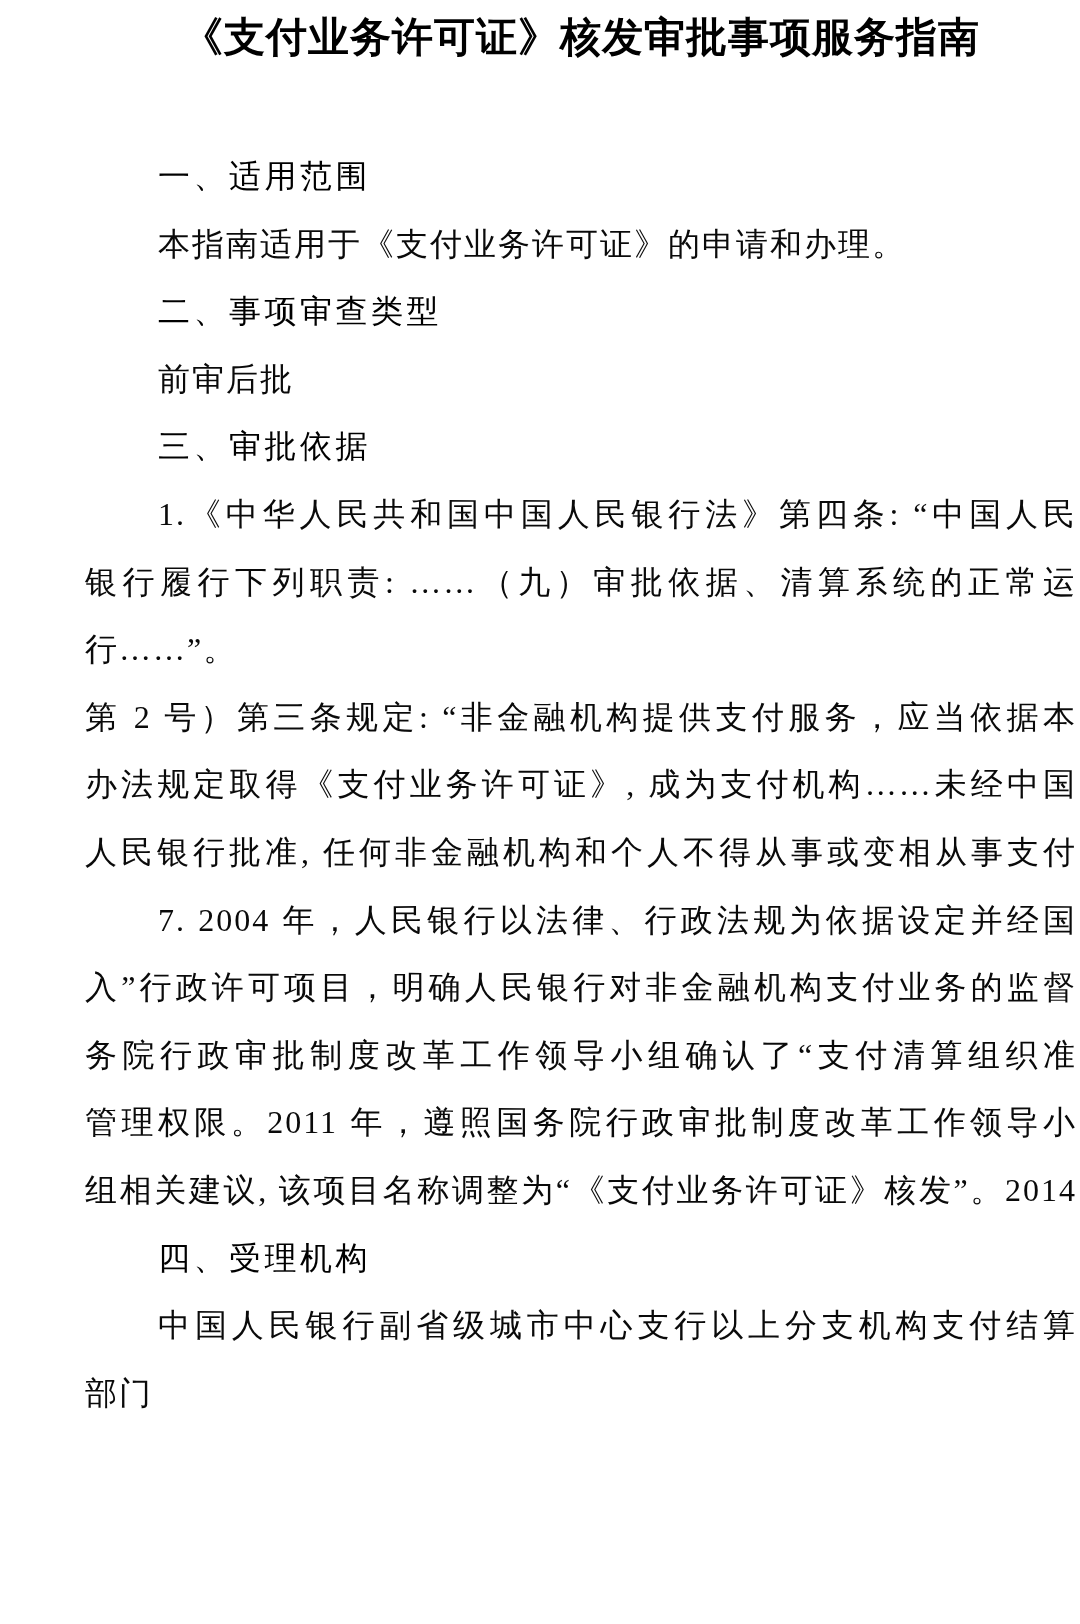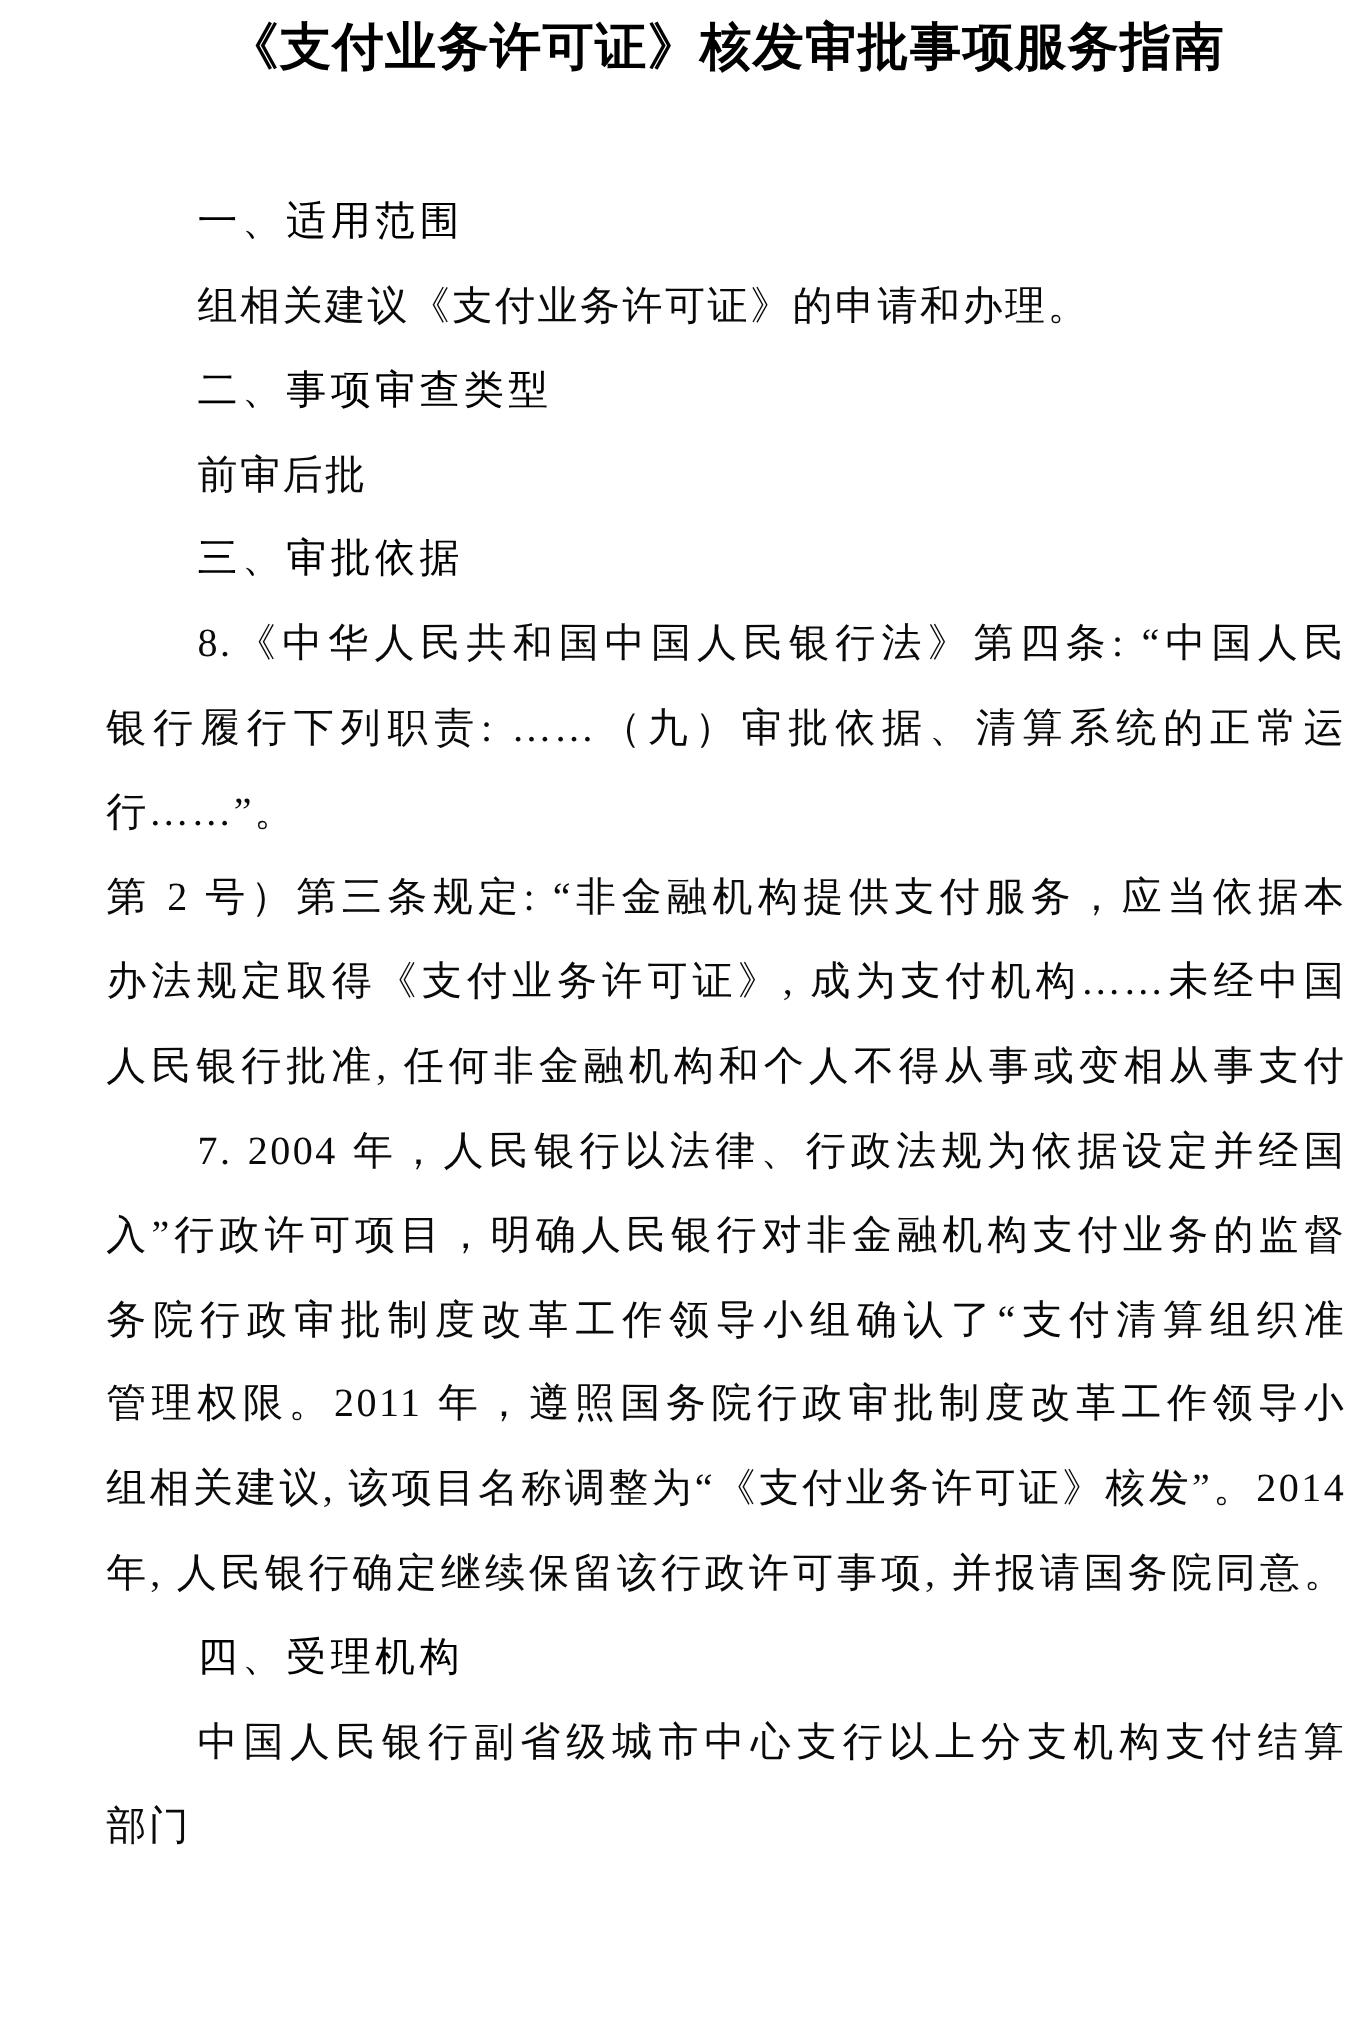--- a/index.html
+++ b/index.html
@@ -57,34 +57,33 @@
 <body>
 
 <div class="page">
   <div class="content">
 
     <div class="title">《支付业务许可证》核发审批事项服务指南</div>
 
     <div class="spacer"></div>
 
     <div class="line h ind">一、适用范围</div>
-    <div class="line ind">组相关建议《支付业务许可证》的申请和办理。</div>
+    <div class="line ind">本指南适用于《支付业务许可证》的申请和办理。</div>
     <div class="line h ind">二、事项审查类型</div>
     <div class="line ind">前审后批</div>
     <div class="line h ind">三、审批依据</div>
-    <div class="line ind fill">8.《中华人民共和国中国人民银行法》第四条: “中国人民</div>
+    <div class="line ind fill">1.《中华人民共和国中国人民银行法》第四条: “中国人民</div>
     <div class="line fill">银行履行下列职责: ……（九）审批依据、清算系统的正常运</div>
     <div class="line">行……”。</div>
     <div class="line fill">第 2 号）第三条规定: “非金融机构提供支付服务，应当依据本</div>
     <div class="line fill">办法规定取得《支付业务许可证》, 成为支付机构……未经中国</div>
     <div class="line fill">人民银行批准, 任何非金融机构和个人不得从事或变相从事支付</div>
     <div class="line ind fill">7. 2004 年，人民银行以法律、行政法规为依据设定并经国</div>
     <div class="line fill">入”行政许可项目，明确人民银行对非金融机构支付业务的监督</div>
     <div class="line fill">务院行政审批制度改革工作领导小组确认了“支付清算组织准</div>
     <div class="line fill">管理权限。2011 年，遵照国务院行政审批制度改革工作领导小</div>
     <div class="line fill">组相关建议, 该项目名称调整为“《支付业务许可证》核发”。2014</div>
-    <div class="line fill">年, 人民银行确定继续保留该行政许可事项, 并报请国务院同意。</div>
     <div class="line h ind">四、受理机构</div>
     <div class="line ind fill">中国人民银行副省级城市中心支行以上分支机构支付结算</div>
     <div class="line">部门</div>
 
   </div>
 </div>
 
 </body></html>

